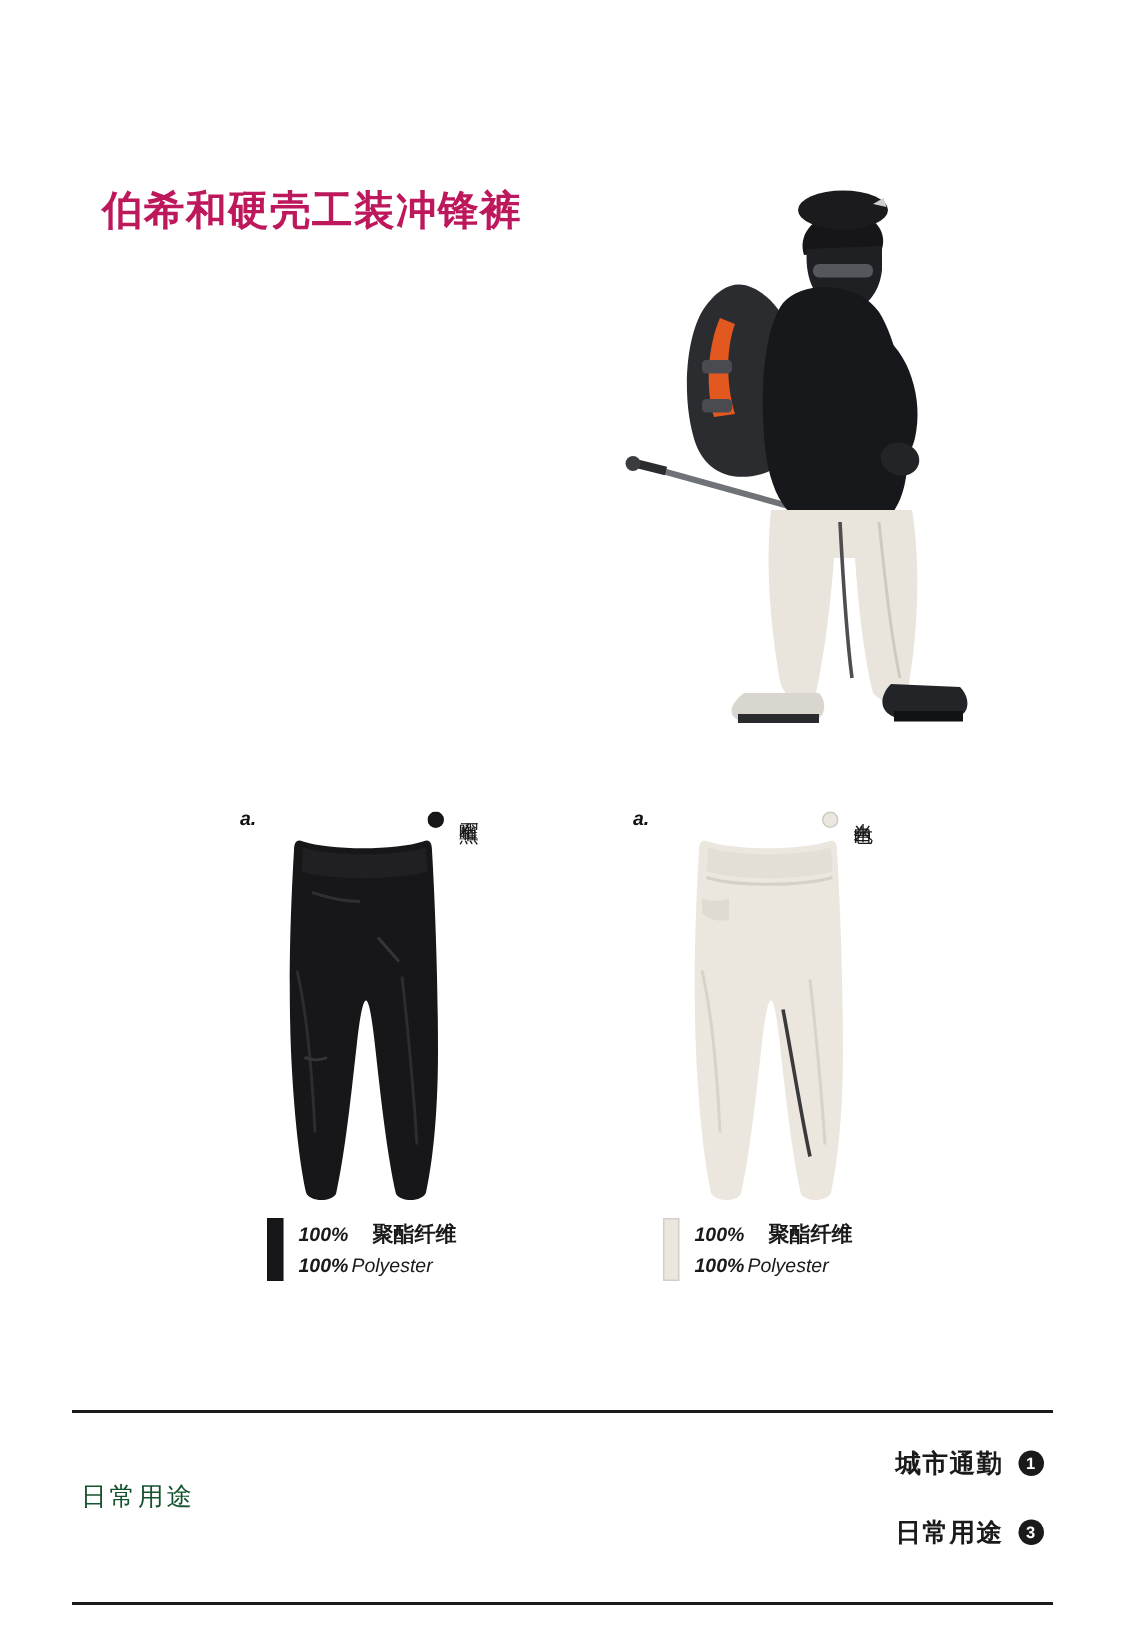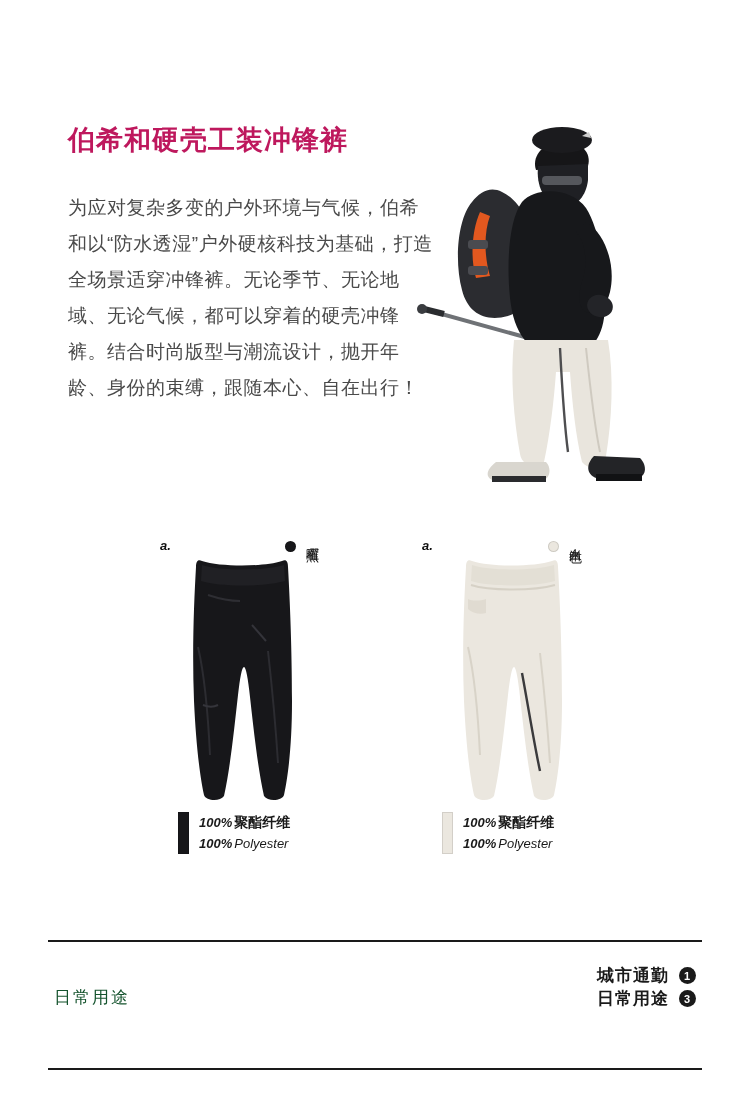--- a/index.html
+++ b/index.html
@@ -135,21 +135,21 @@
     border: 1px solid rgba(0,0,0,0.10);
   }
   .mat-lines { display: flex; flex-direction: column; justify-content: center; }
   .mat-line {
     font-size: 14px;
     line-height: 21px;
     color: #1a1a1a;
     white-space: nowrap;
   }
   .mat-line .pct { font-weight: bold; font-size: 13px; font-style: italic; }
-  .mat-line .txt { font-weight: bold; margin-left: 2px; }
+  .mat-line .txt { font-weight: bold; margin-left: 16px; }
   .mat-line .txt-en { margin-left: 2px; font-style: italic; font-size: 13px; }
 
   
   .usage {
     position: absolute;
     left: 48px;
     right: 48px;
     top: 940px;
     border-top: 2px solid #1a1a1a;
     border-bottom: 2px solid #1a1a1a;
@@ -166,21 +166,21 @@
     color: #14532d;
     text-align: right;
   }
   .usage-list {
     position: absolute;
     right: 6px;
     top: 22px;
     display: flex;
     flex-direction: column;
     align-items: flex-start;
-    gap: 0;
+    gap: 23px;
   }
   .usage-item {
     display: flex;
     align-items: center;
     font-size: 17px;
     font-weight: bold;
     letter-spacing: 1px;
     color: #1a1a1a;
   }
   .usage-num {
@@ -199,21 +199,20 @@
   }
 </style>
 </head>
 <body>
 
 <div class="page">
 
   <div class="hero">
 
     <div class="hero-title">伯希和硬壳工装冲锋裤</div>
-    <div class="hero-body">为应对复杂多变的户外环境与气候，伯希和以“防水透湿”户外硬核科技为基础，打造全场景适穿冲锋裤。无论季节、无论地域、无论气候，都可以穿着的硬壳冲锋裤。结合时尚版型与潮流设计，抛开年龄、身份的束缚，跟随本心、自在出行！</div>
 
     <div class="model-figure">
       <svg width="330" height="400" viewBox="0 0 330 400" xmlns="http://www.w3.org/2000/svg">
 
         <g>
           <line x1="10" y1="218" x2="190" y2="268" stroke="#6f7276" stroke-width="4"></line>
           <line x1="10" y1="218" x2="34" y2="224" stroke="#2a2c2f" stroke-width="6"></line>
           <circle cx="12" cy="219" r="5" fill="#3a3c40"></circle>
         </g>
 

